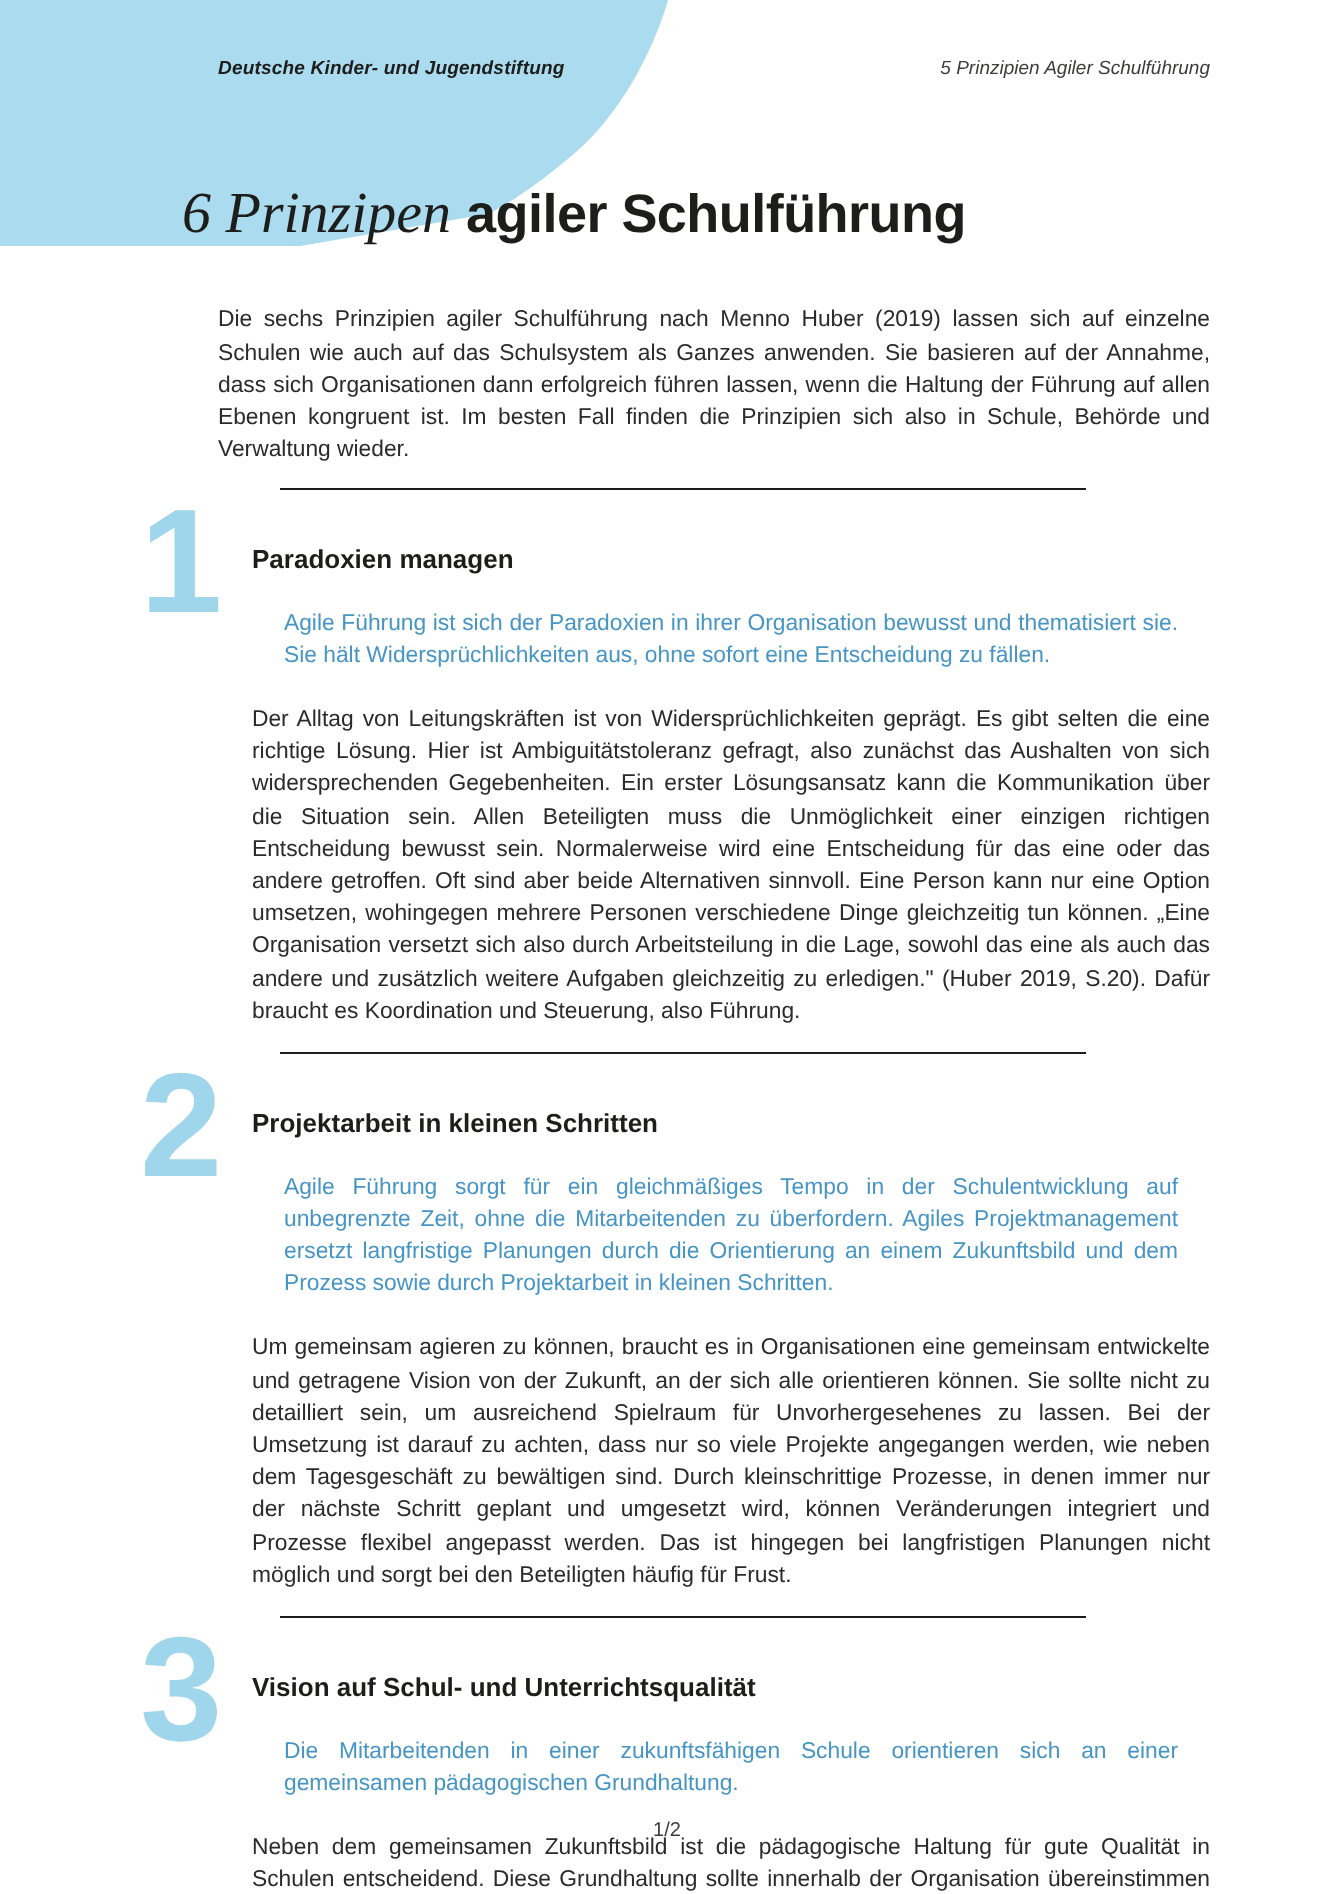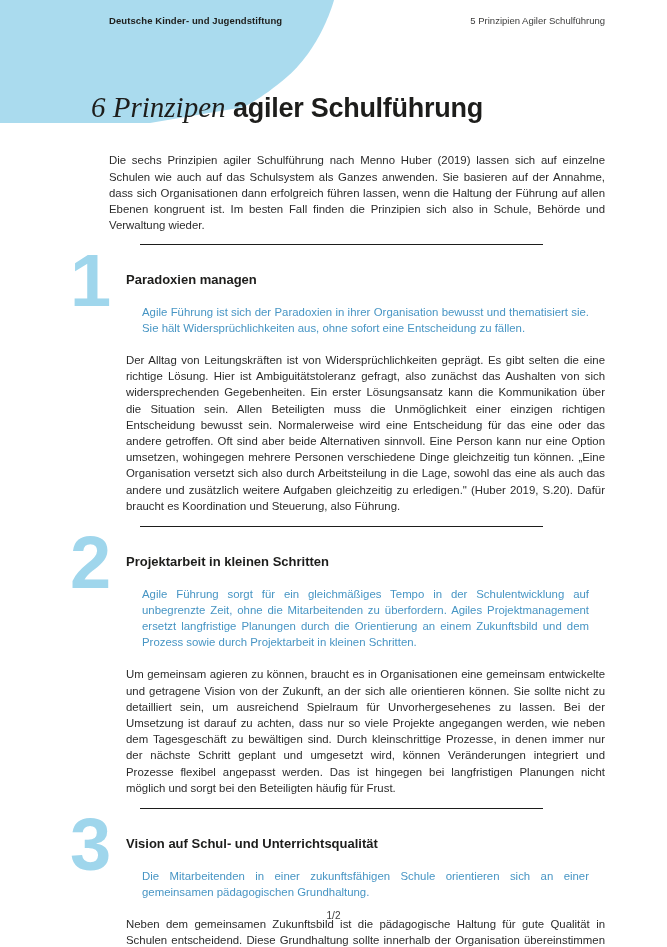--- a/index.html
+++ b/index.html
@@ -27,23 +27,24 @@
   }
 
   
   .header {
     position: absolute;
     left: 0;
     top: 0;
     width: 667px;
     height: 40px;
     display: flex;
-    align-items: center;
+    align-items: flex-end;
     box-sizing: border-box;
     padding: 0 62px 0 109px;
+    font-style: italic;
   }
   .header-left {
     font-size: 9.5px;
     font-weight: bold;
     color: #1d1d1b;
     letter-spacing: 0.01em;
     white-space: nowrap;
   }
   .header-right {
     margin-left: auto;

